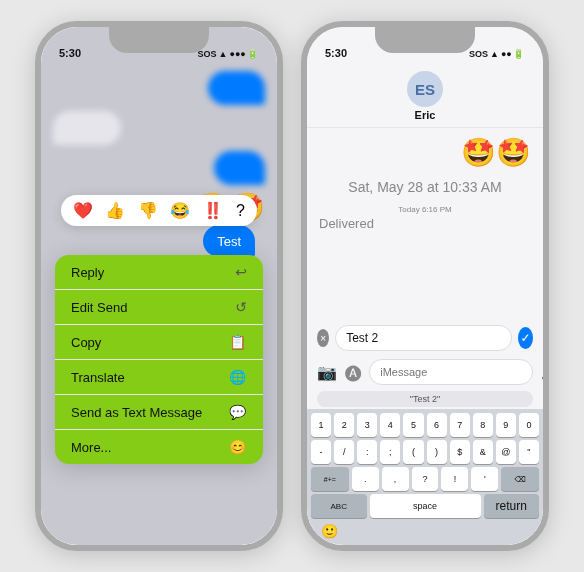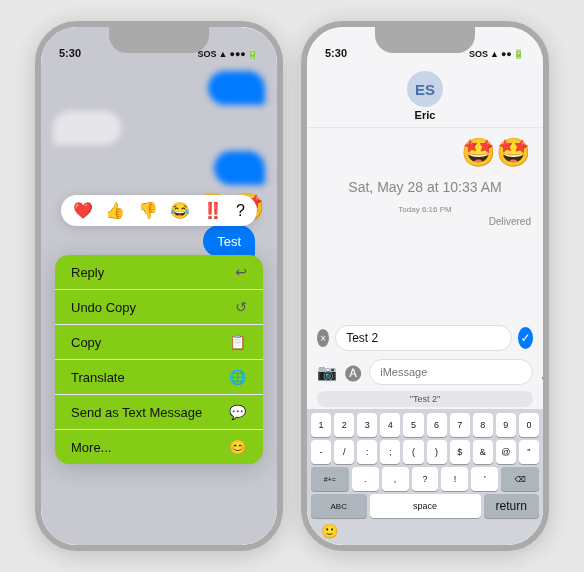--- a/index.html
+++ b/index.html
@@ -208,23 +208,22 @@
     }
     .right-messages {
       flex: 1;
       padding: 8px 12px;
       display: flex;
       flex-direction: column;
       gap: 6px;
       overflow: hidden;
     }
     .delivered-label {
-      font-size: 10px;
+      font-size: 13px;
       color: #888;
-      text-align: right;
       margin-top: -4px;
     }
     .date-label {
       text-align: center;
       font-size: 14px;
       color: #888;
       margin: 4px 0;
     }
     .right-emoji-row {
       align-self: flex-end;
@@ -411,21 +410,21 @@
     <div class="highlighted-bubble">
       <span>Test</span>
     </div>
 
     <div class="context-menu">
       <div class="menu-item">
         <span class="menu-item-label">Reply</span>
         <span class="menu-item-icon">↩</span>
       </div>
       <div class="menu-item">
-        <span class="menu-item-label">Undo Copy</span>
+        <span class="menu-item-label">Edit Send</span>
         <span class="menu-item-icon">↺</span>
       </div>
       <div class="menu-item">
         <span class="menu-item-label">Copy</span>
         <span class="menu-item-icon">📋</span>
       </div>
       <div class="menu-item">
         <span class="menu-item-label">Translate</span>
         <span class="menu-item-icon">🌐</span>
       </div>

